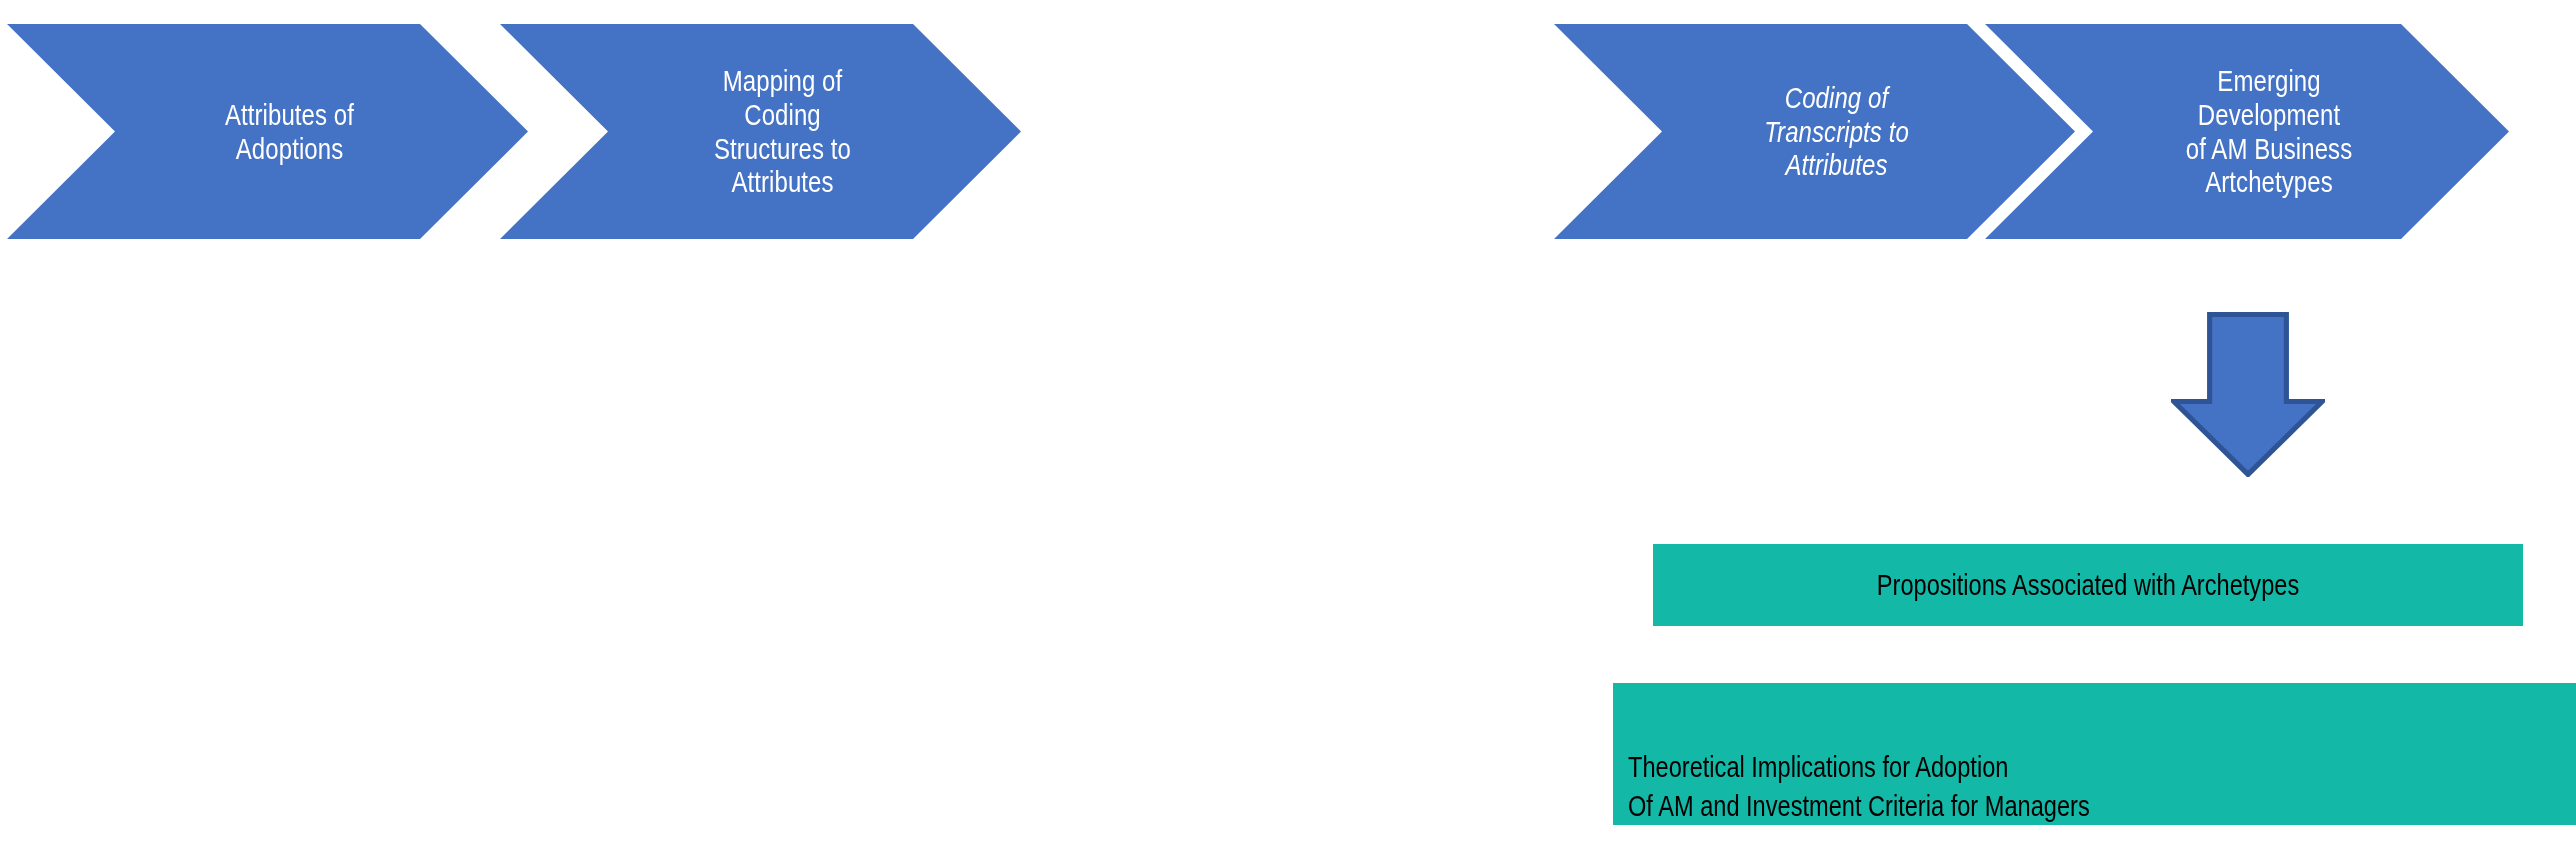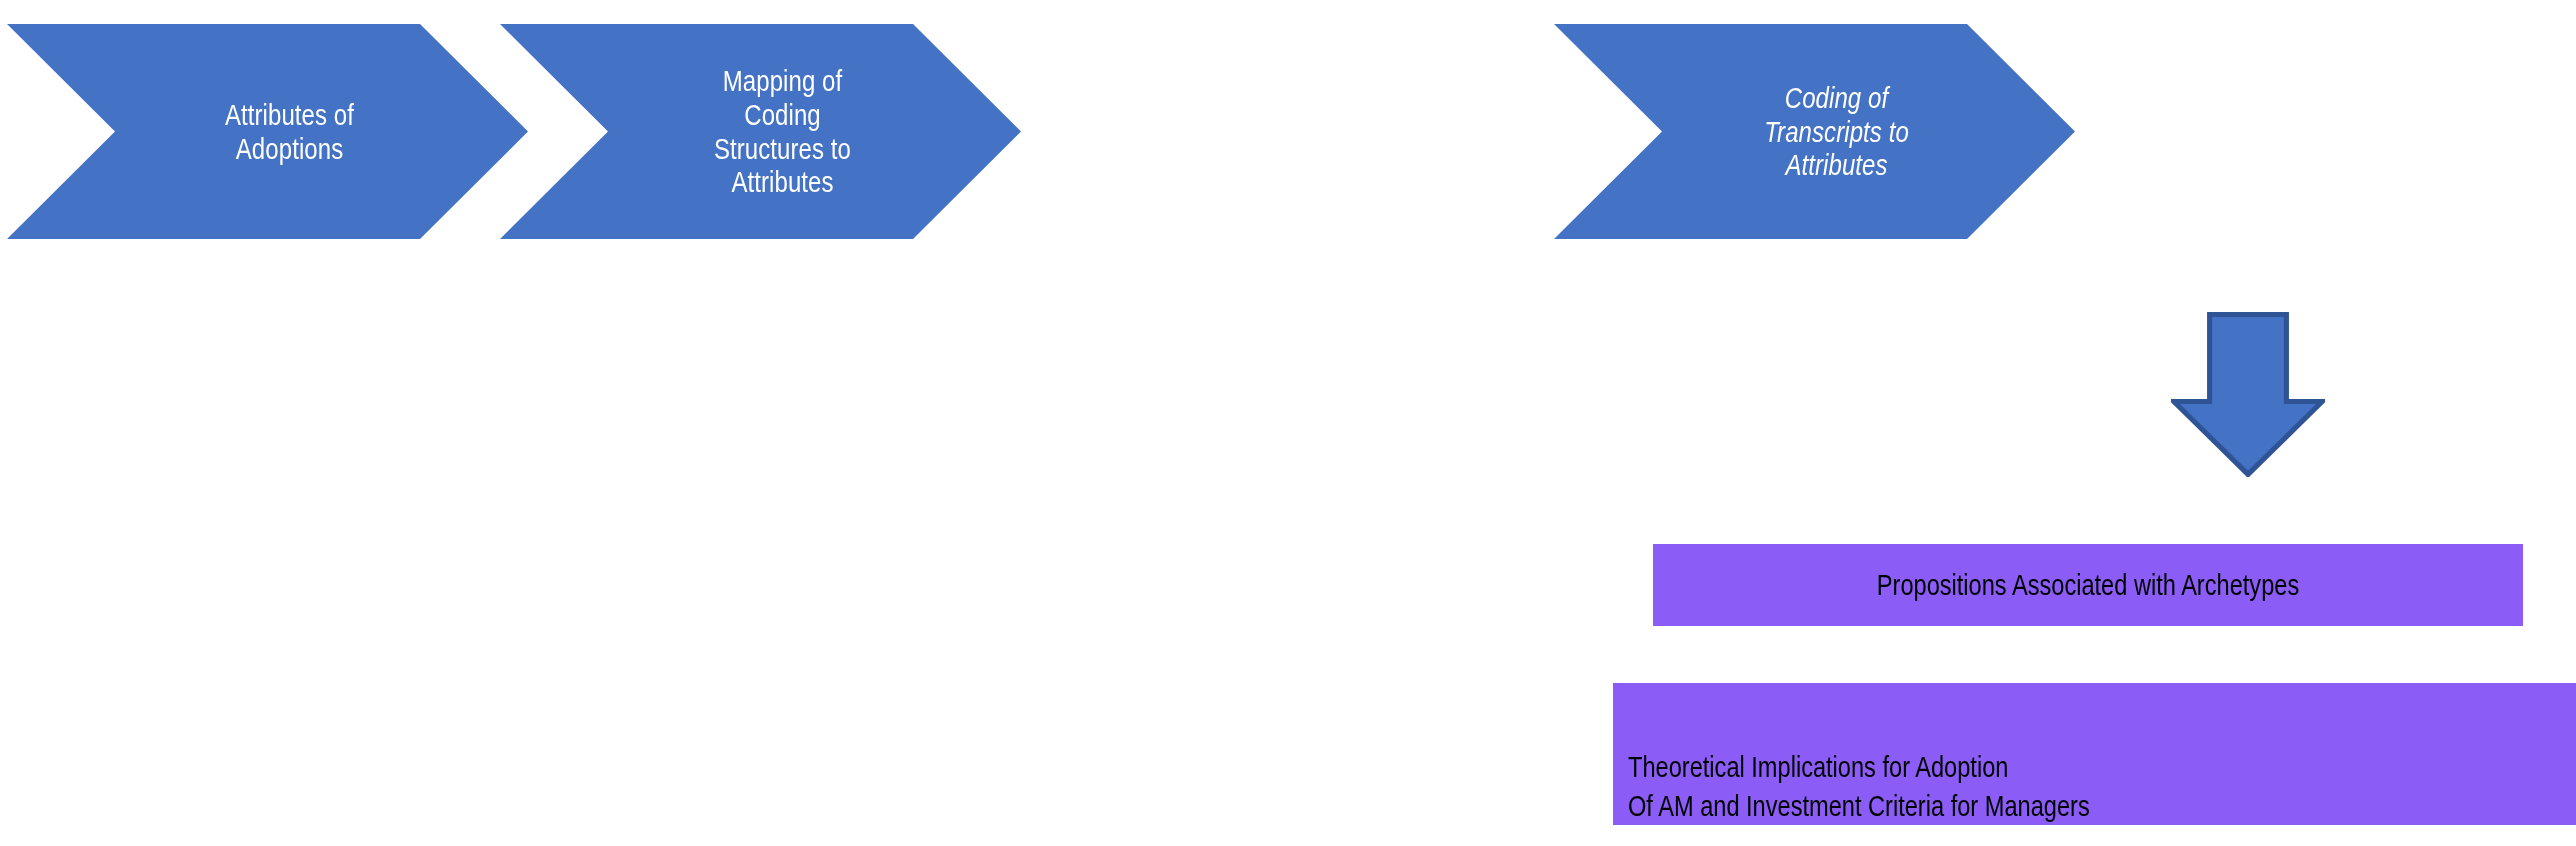--- a/index.html
+++ b/index.html
@@ -85,21 +85,21 @@
     left: 2171px;
     top: 312px;
     width: 154px;
     height: 165px;
   }
   .down-arrow svg { display: block; width: 100%; height: 100%; }
 
   
   .obox {
     position: absolute;
-    background: #8b5cf6;
+    background: #14b8a6;
     display: flex;
     align-items: center;
     box-sizing: border-box;
   }
   .obox-text {
     color: #000000;
     font-size: 29.5px;
     line-height: 1.30;
     white-space: pre-line;
     transform: scaleX(0.80);
@@ -152,20 +152,28 @@
 
 
   <div class="chevron chev-4">
     <div class="chev-inner">
       <div class="chev-label">Coding of
 Transcripts to
 Attributes</div>
     </div>
   </div>
 
+  <div class="chevron chev-5">
+    <div class="chev-inner">
+      <div class="chev-label">Emerging
+Development
+of AM Business
+Artchetypes</div>
+    </div>
+  </div>
 
   <div class="down-arrow">
     <svg viewBox="0 0 240 258" xmlns="http://www.w3.org/2000/svg" aria-hidden="true">
       <polygon points="60,4 180,4 180,140 236,140 120,254 4,140 60,140" fill="#4472C4" stroke="#2E5496" stroke-width="8" stroke-linejoin="miter"></polygon>
     </svg>
   </div>
 
   <div class="obox obox-1">
     <div class="obox-text">Propositions Associated with Archetypes</div>
   </div>

